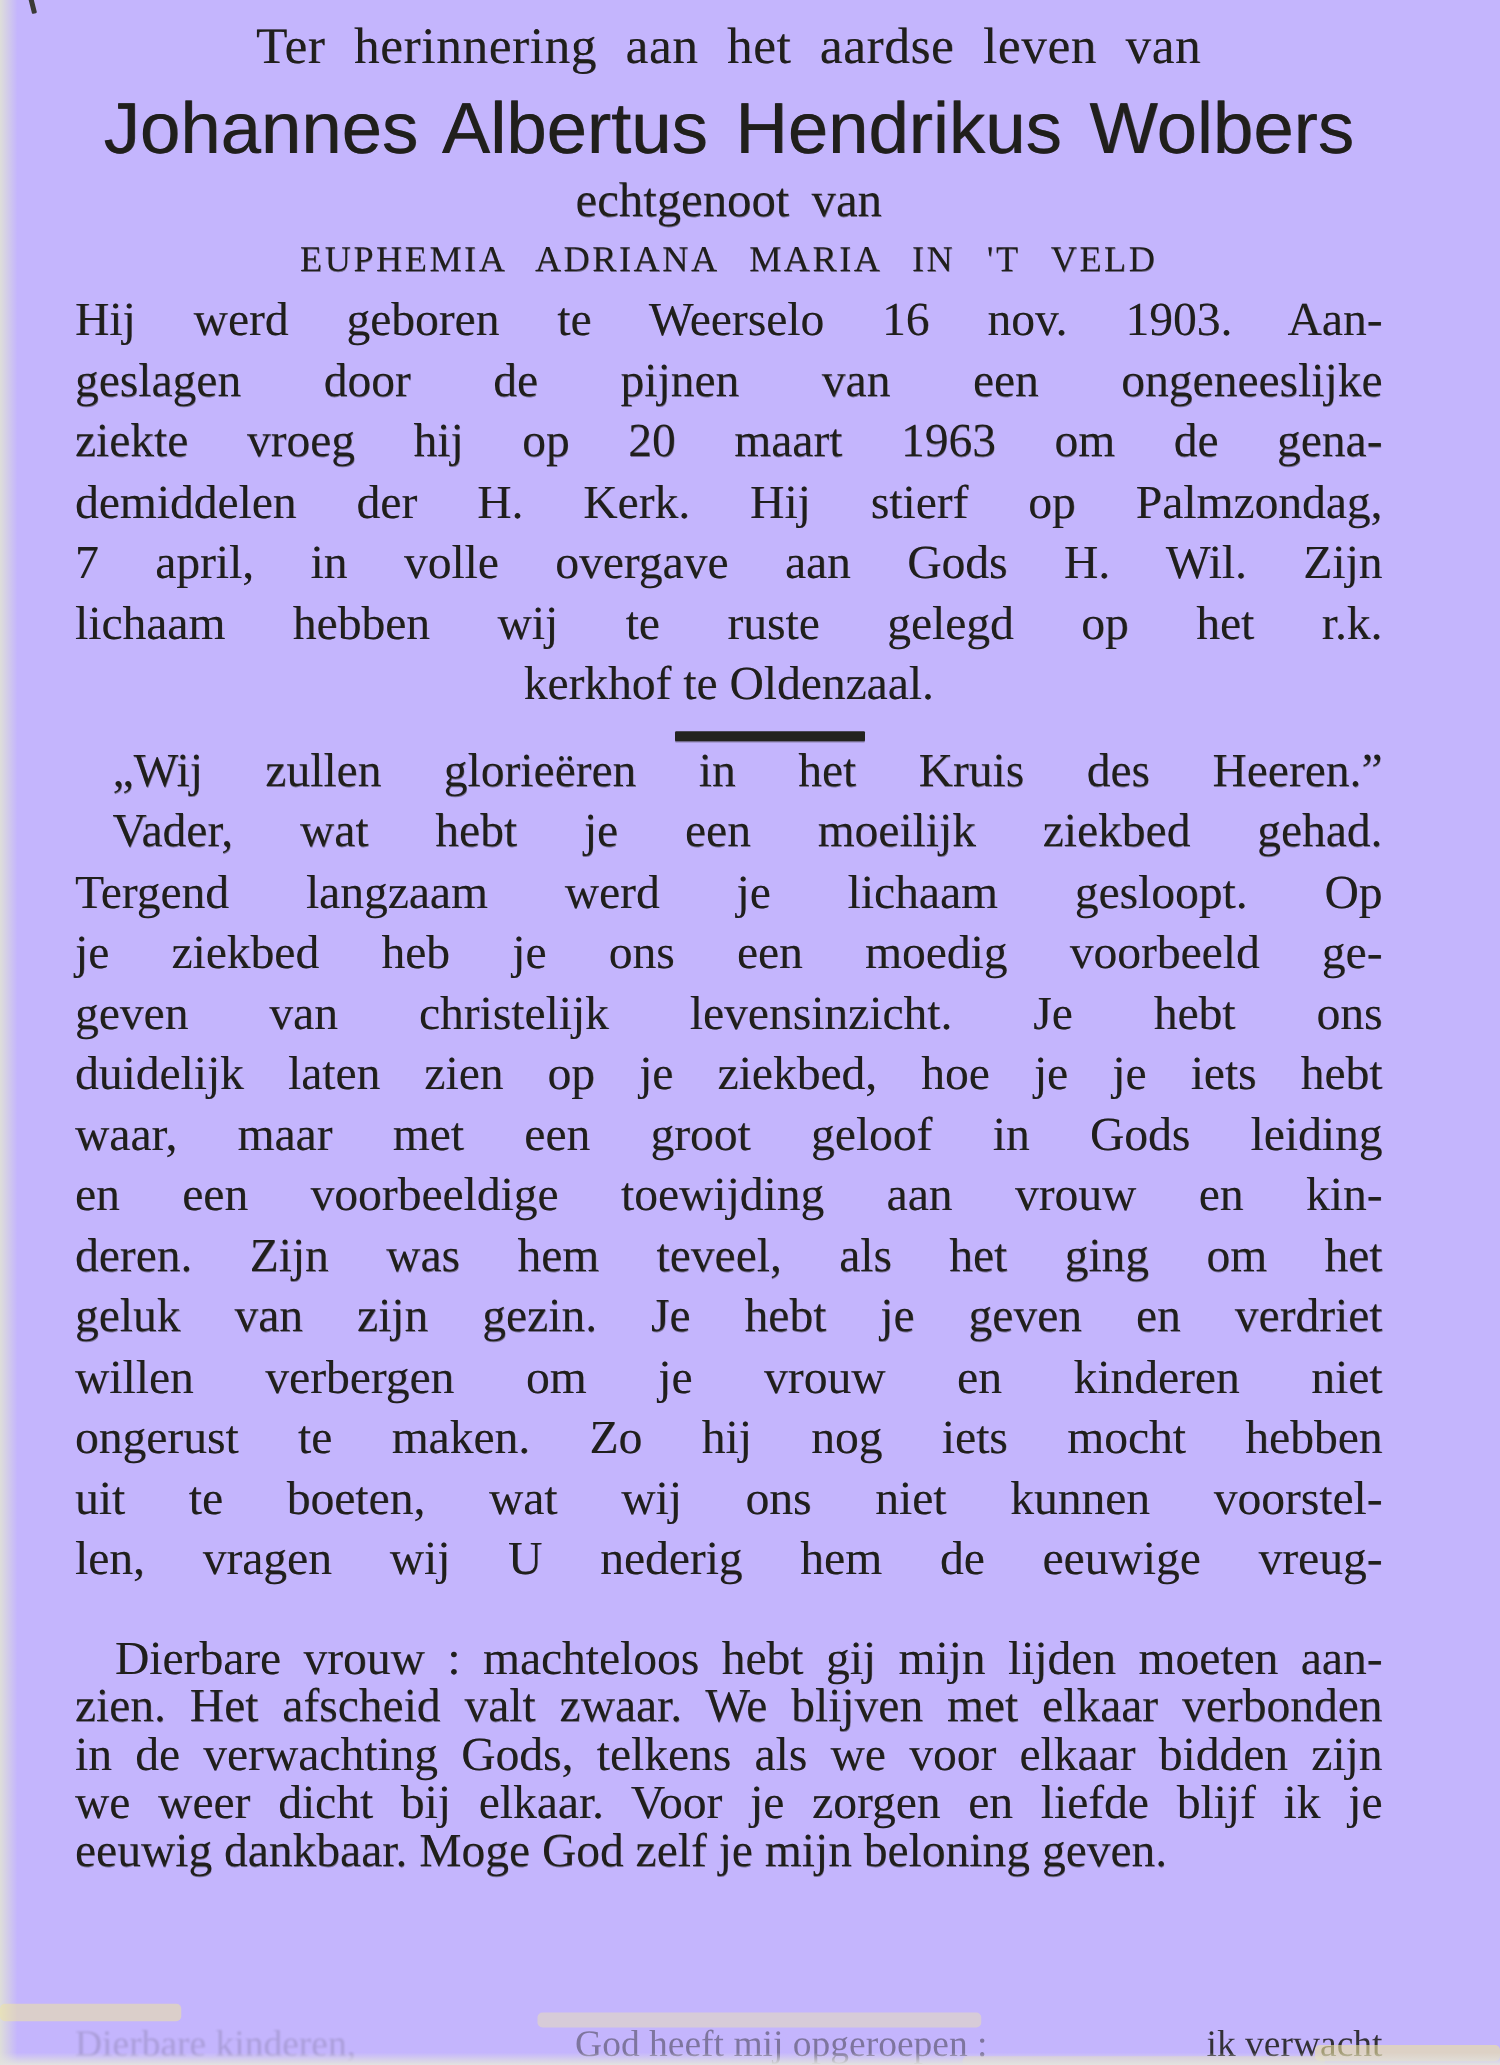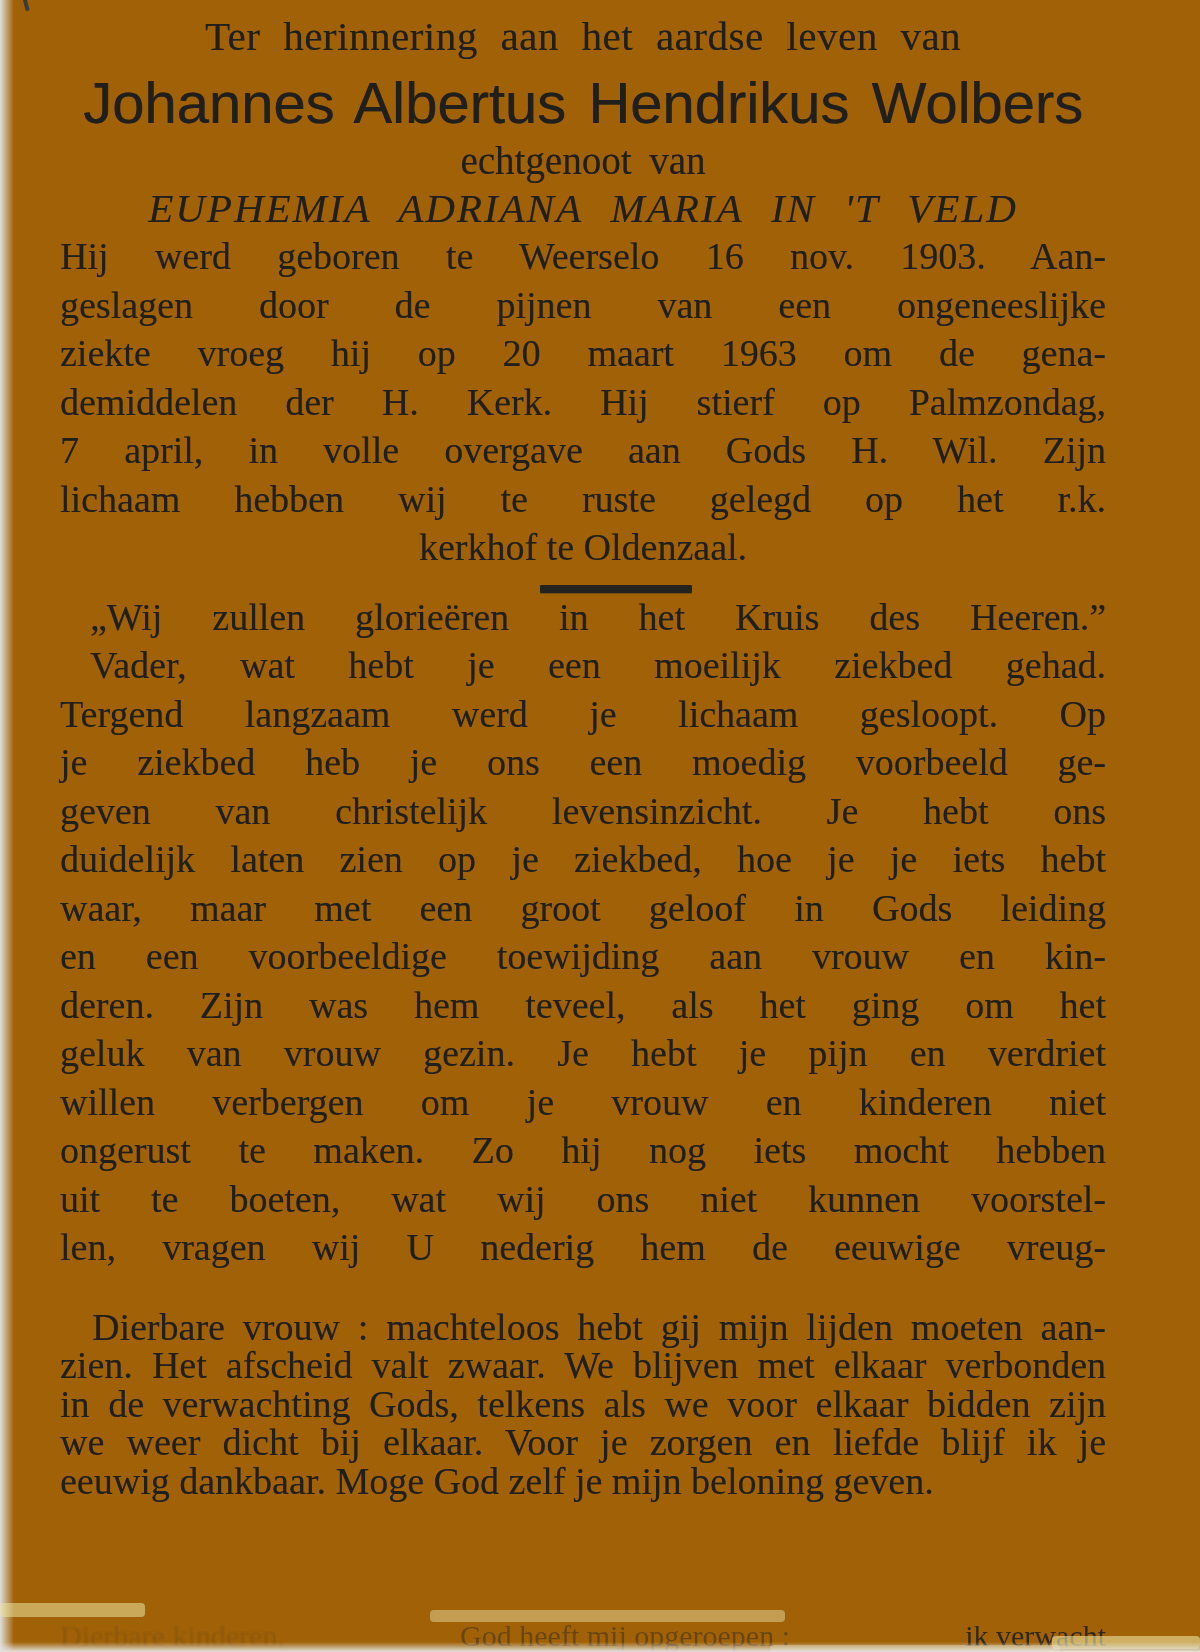--- a/index.html
+++ b/index.html
@@ -1,21 +1,21 @@
 <!DOCTYPE html>
 <html><head>
 <meta charset="utf-8">
 <style>
   html, body { margin: 0; padding: 0; background: #e9e9e7; }
   #card {
     position: relative;
     width: 1200px;
     height: 1652px;
     margin: 0 auto;
-    background: #a16207;
+    background: #c4b5fd;
     overflow: hidden;
     color: #201f1c;
     font-family: "Liberation Serif", serif;
   }
   
   .edge-left {
     position: absolute; left: 0; top: 0; width: 14px; height: 100%;
     background: linear-gradient(to right, #dededa, rgba(222,222,218,0));
     pointer-events: none;
   }
@@ -45,24 +45,23 @@
     letter-spacing: 0px; word-spacing: 6px;
     text-shadow: 0.5px 0 0 rgba(32,31,28,0.8);
     white-space: nowrap;
   }
   .relation {
     margin-top: 2px;
     font-size: 39px; line-height: 46px; word-spacing: 8px;
     text-shadow: 0.3px 0.3px 0 rgba(32,31,28,0.5);
   }
   .spouse {
-    font-size: 41px; line-height: 48px;
+    font-size: 29px; line-height: 48px;
     letter-spacing: 2px; word-spacing: 16px;
     text-shadow: 0.3px 0.3px 0 rgba(32,31,28,0.5);
-    font-style: italic;
   }
   .bodyline {
     font-size: 38px; line-height: 48.5px;
     text-shadow: 0.3px 0.3px 0 rgba(32,31,28,0.45);
   }
   .jl { text-align: justify; text-align-last: justify; }
   .ind { text-indent: 30px; }
   .divider {
     width: 152px; height: 8px;
     background: #24231f;
@@ -121,21 +120,21 @@
     <div class="memorial">
       <div class="bodyline jl ind">„Wij zullen glorieëren in het Kruis des Heeren.”</div>
       <div class="bodyline jl ind">Vader, wat hebt je een moeilijk ziekbed gehad.</div>
       <div class="bodyline jl">Tergend langzaam werd je lichaam gesloopt. Op</div>
       <div class="bodyline jl">je ziekbed heb je ons een moedig voorbeeld ge-</div>
       <div class="bodyline jl">geven van christelijk levensinzicht. Je hebt ons</div>
       <div class="bodyline jl">duidelijk laten zien op je ziekbed, hoe je je iets hebt</div>
       <div class="bodyline jl">waar, maar met een groot geloof in Gods leiding</div>
       <div class="bodyline jl">en een voorbeeldige toewijding aan vrouw en kin-</div>
       <div class="bodyline jl">deren. Zijn was hem teveel, als het ging om het</div>
-      <div class="bodyline jl">geluk van vrouw gezin. Je hebt je  pijn en verdriet</div>
+      <div class="bodyline jl">geluk van zijn gezin. Je hebt je  geven en verdriet</div>
       <div class="bodyline jl">willen verbergen om je vrouw en kinderen niet</div>
       <div class="bodyline jl">ongerust te maken. Zo hij nog iets mocht hebben</div>
       <div class="bodyline jl">uit te boeten, wat wij ons niet kunnen voorstel-</div>
       <div class="bodyline jl">len, vragen wij U nederig hem de eeuwige vreug-</div>
     </div>
 
     <div class="farewell">
       <div class="smallline jl ind-sm">Dierbare vrouw : machteloos hebt gij mijn lijden moeten aan-</div>
       <div class="smallline jl">zien. Het afscheid valt zwaar. We blijven met elkaar verbonden</div>
       <div class="smallline jl">in de verwachting Gods, telkens als we voor elkaar  bidden zijn</div>

